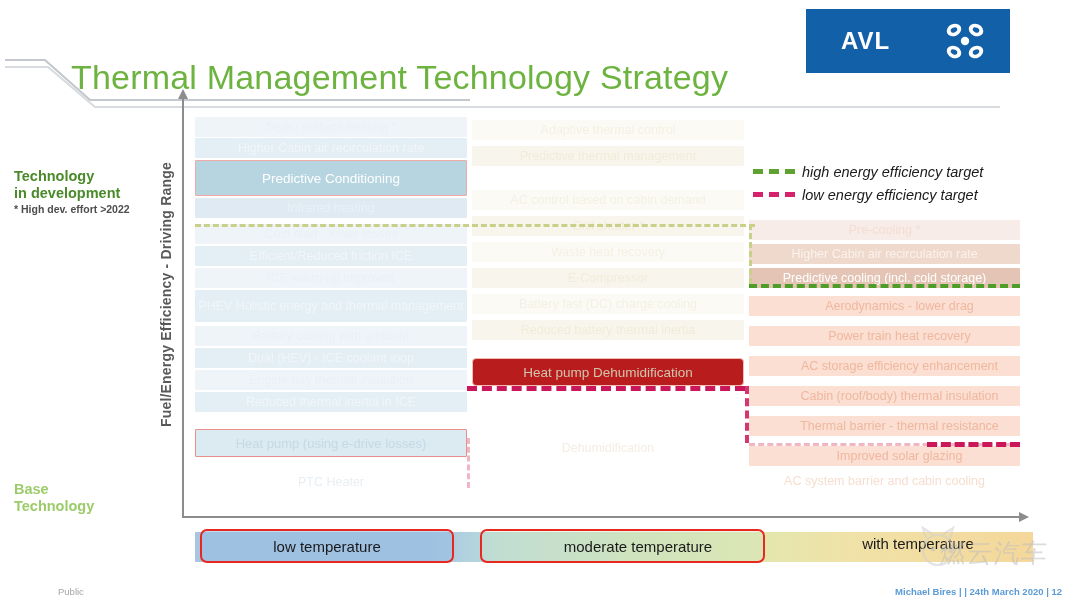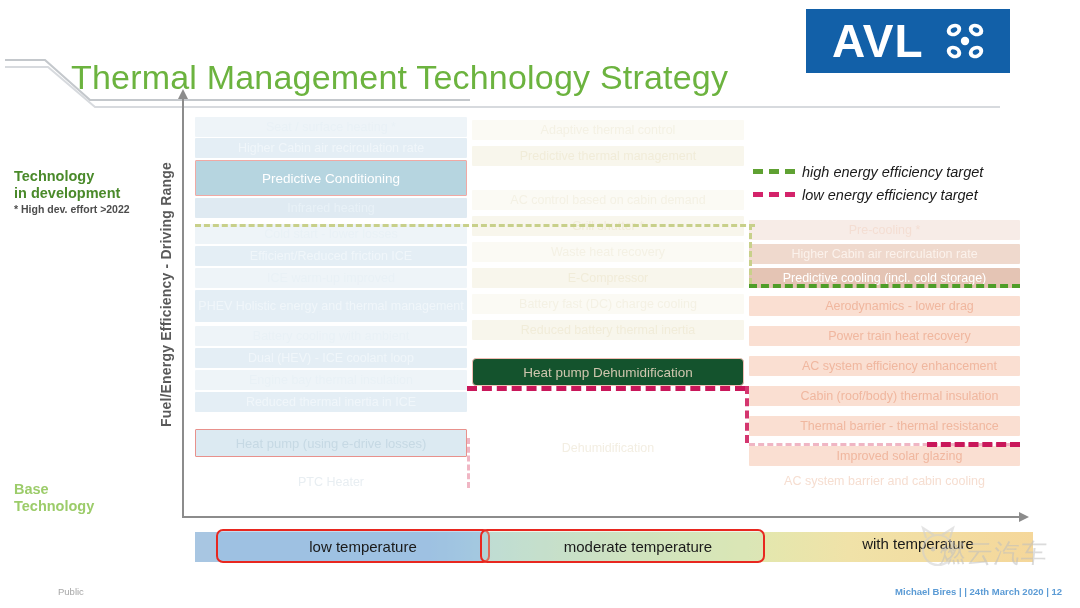--- a/index.html
+++ b/index.html
@@ -8,22 +8,22 @@
     font-family:"Liberation Sans", sans-serif;position:relative;
   }
   #slide{position:absolute;inset:0;background:#fff;}
 
   
   .logo-box{
     position:absolute;left:806px;top:9px;width:204px;height:64px;
     background:#1260a8;display:flex;align-items:center;
   }
   .logo-text{
-    color:#fff;font-size:46px;font-weight:bold;letter-spacing:1px;
-    margin-left:26px;line-height:1;
+    color:#fff;font-size:24px;font-weight:bold;letter-spacing:1px;
+    margin-left:35px;line-height:1;
   }
   .logo-mark{position:absolute;right:20px;top:10px;width:50px;height:44px;}
 
   
   .swoosh{position:absolute;left:0;top:55px;width:1010px;height:58px;}
 
   
   .title{
     position:absolute;left:71px;top:58px;
     font-size:34px;color:#6cb33f;letter-spacing:.2px;white-space:nowrap;
@@ -87,21 +87,21 @@
   #colLow .item.hp{
     background:#dceaf2;color:#c6d9e4;border:1.6px solid #e8918c;
     height:26px;font-size:13px;
   }
   #colLow .item.ptc{background:transparent;color:#e8eef2;}
 
   
   #colMod .item{background:#fbfaf4;color:#f4f1e4;}
   #colMod .item.t2{background:#f8f6ec;color:#f1ecd9;}
   #colMod .item.hp{
-    background:#14532d;color:#cfc6ae;border:1.6px solid #f0bcb3;
+    background:#b91c1c;color:#cfc6ae;border:1.6px solid #f0bcb3;
     height:26px;font-size:13.5px;border-radius:4px;
   }
   #colMod .item.deh{background:transparent;color:#f3eee2;}
 
   
   #colHigh .item{background:#f7ece7;color:#f4ded3;}
   #colHigh .item.t2{background:#efd9cd;color:#fbf2ec;}
   #colHigh .item.t3{background:#e4c4b4;color:#ffffff;}
   #colHigh .item.t4{background:#fadfd2;color:#f0b79f;padding-left:30px;}
   #colHigh .item.ac{background:transparent;color:#f6ded1;line-height:1.25;
@@ -131,21 +131,21 @@
     background:linear-gradient(to right,
       #a8c6e2 0%, #a8c6e2 28%, #b9dbdb 36%,
       #cfe3bd 52%, #dfe9b0 64%, #f0e2a8 78%, #f5d79a 100%);
   }
   .temp-pill{
     position:absolute;top:-3px;height:30px;
     border:2.4px solid #e8271f;border-radius:7px;
     display:flex;align-items:center;justify-content:center;
     font-size:15px;color:#1a1a1a;background:transparent;
   }
-  #pillLow{left:21px;width:250px;background:rgba(150,190,225,.55);padding-left:20px;}
+  #pillLow{left:5px;width:250px;background:rgba(150,190,225,.55);}
   #pillMod{left:285px;width:250px;background:rgba(205,225,195,.35);padding-left:31px;}
   .temp-plain{
     position:absolute;top:3px;left:608px;width:230px;
     text-align:center;font-size:15px;color:#1a1a1a;
   }
 
   
   .watermark{
     position:absolute;left:912px;top:524px;width:160px;height:62px;
     opacity:.55;pointer-events:none;
@@ -304,21 +304,21 @@
       <div class="item t3" style="top:170px">
           <span>Predictive cooling (incl. cold storage)</span>
         </div>
       <div class="item t4" style="top:198px">
           <span>Aerodynamics - lower drag</span>
         </div>
       <div class="item t4" style="top:228px">
           <span>Power train heat recovery</span>
         </div>
       <div class="item t4" style="top:258px">
-          <span>AC system efficiency enhancement</span>
+          <span>AC storage efficiency enhancement</span>
         </div>
       <div class="item t4" style="top:288px">
           <span>Cabin (roof/body) thermal insulation</span>
         </div>
       <div class="item t4" style="top:318px">
           <span>Thermal barrier - thermal resistance</span>
         </div>
       <div class="item t4" style="top:348px">
           <span>Improved solar glazing</span>
         </div>

